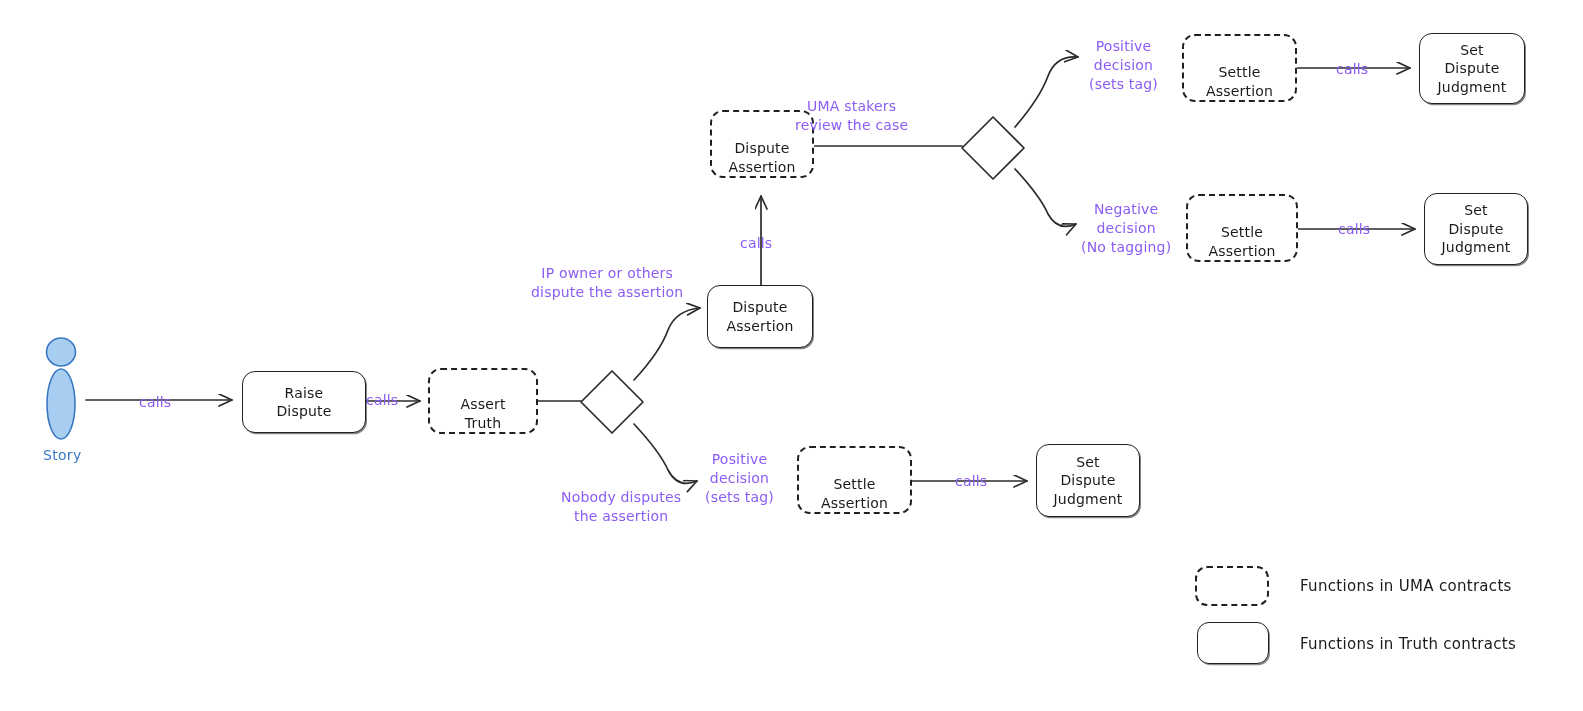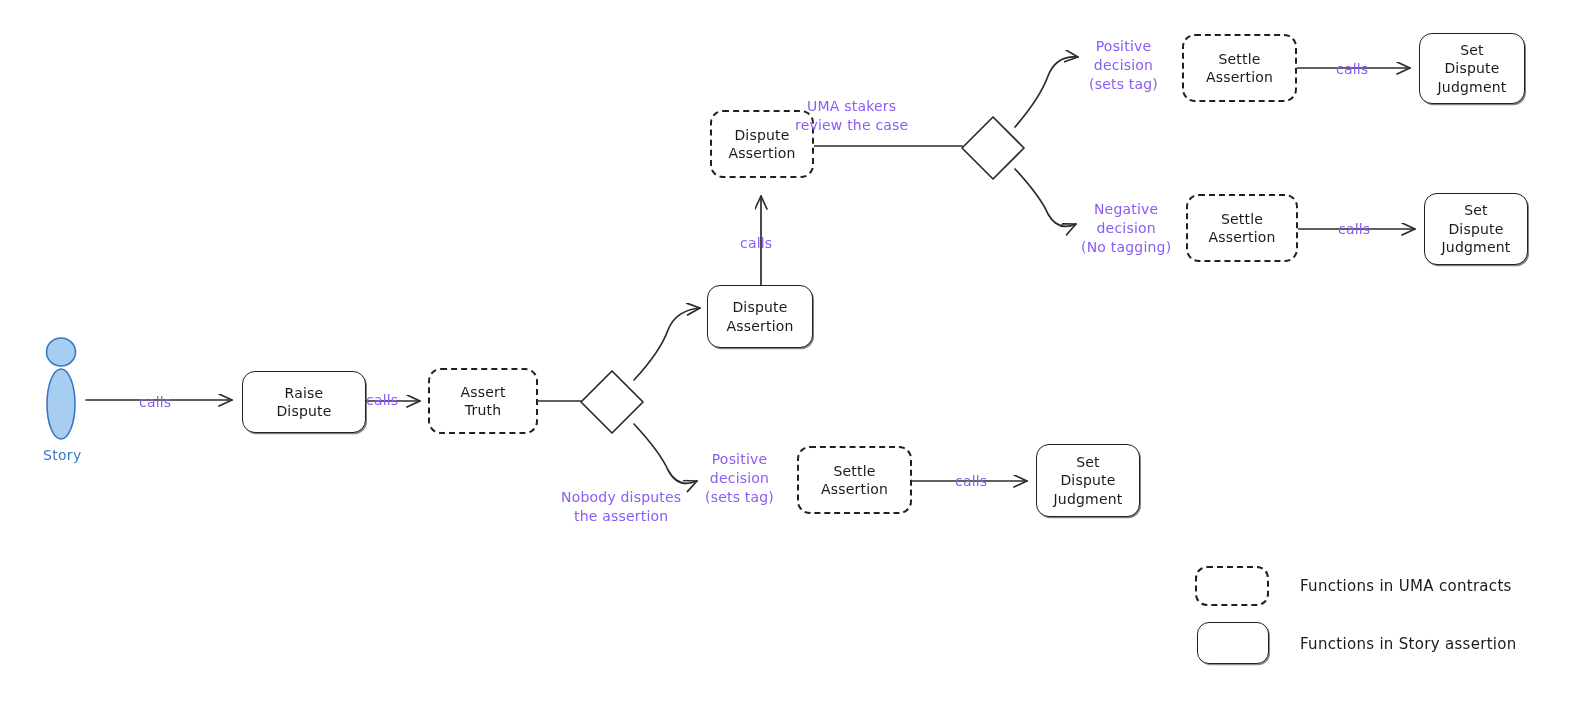--- a/index.html
+++ b/index.html
@@ -39,20 +39,21 @@
     letter-spacing: 0.2px;
     border-radius: 13px;
     z-index: 3;
   }
   .node.solid {
     border: 1.9px solid #202020;
     box-shadow: 1.4px 1.6px 0 -0.4px rgba(30,30,30,0.55);
   }
   .node.dashed {
     border: 2px dashed #202020;
+    align-items: flex-end;
   }
   .node span { display: block; }
   .edge-label {
     position: absolute;
     font-family: "DejaVu Sans", sans-serif;
     font-size: 14px;
     line-height: 1.34;
     color: #8b5cf6;
     letter-spacing: 0.2px;
     text-align: center;
@@ -167,28 +168,29 @@
       <span>Settle<br>Assertion</span>
     </div>
   <div class="node solid" style="left:1036px; top:444px; width:104px; height:73px;">
       <span>Set<br>Dispute<br>Judgment</span>
     </div>
 
   <div class="actor-label" style="left:43px; top:447px;">Story</div>
 
   <div class="edge-label" style="left:139px; top:393px;">calls</div>
   <div class="edge-label" style="left:366px; top:391px;">calls</div>
+  <div class="edge-label" style="left:531px; top:264px;">IP owner or others<br>dispute the assertion</div>
   <div class="edge-label" style="left:561px; top:488px;">Nobody disputes<br>the assertion</div>
   <div class="edge-label" style="left:740px; top:234px;">calls</div>
   <div class="edge-label" style="left:795px; top:97px;">UMA stakers<br>review the case</div>
   <div class="edge-label" style="left:1089px; top:37px;">Positive<br>decision<br>(sets tag)</div>
   <div class="edge-label" style="left:1081px; top:200px;">Negative<br>decision<br>(No tagging)</div>
   <div class="edge-label" style="left:1336px; top:60px;">calls</div>
   <div class="edge-label" style="left:1338px; top:220px;">calls</div>
   <div class="edge-label" style="left:705px; top:450px;">Positive<br>decision<br>(sets tag)</div>
   <div class="edge-label" style="left:955px; top:472px;">calls</div>
 
   <div class="legend-box dashed" style="left:1195px; top:566px; width:74px; height:40px;"></div>
   <div class="legend-label" style="left:1282px; top:577px;">Functions in UMA contracts</div>
   <div class="legend-box solid" style="left:1197px; top:622px; width:72px; height:42px;"></div>
-  <div class="legend-label" style="left:1282px; top:635px;">Functions in Story assertion</div>
+  <div class="legend-label" style="left:1282px; top:635px;">Functions in Truth contracts</div>
 
 </div>
 
 </body></html>

